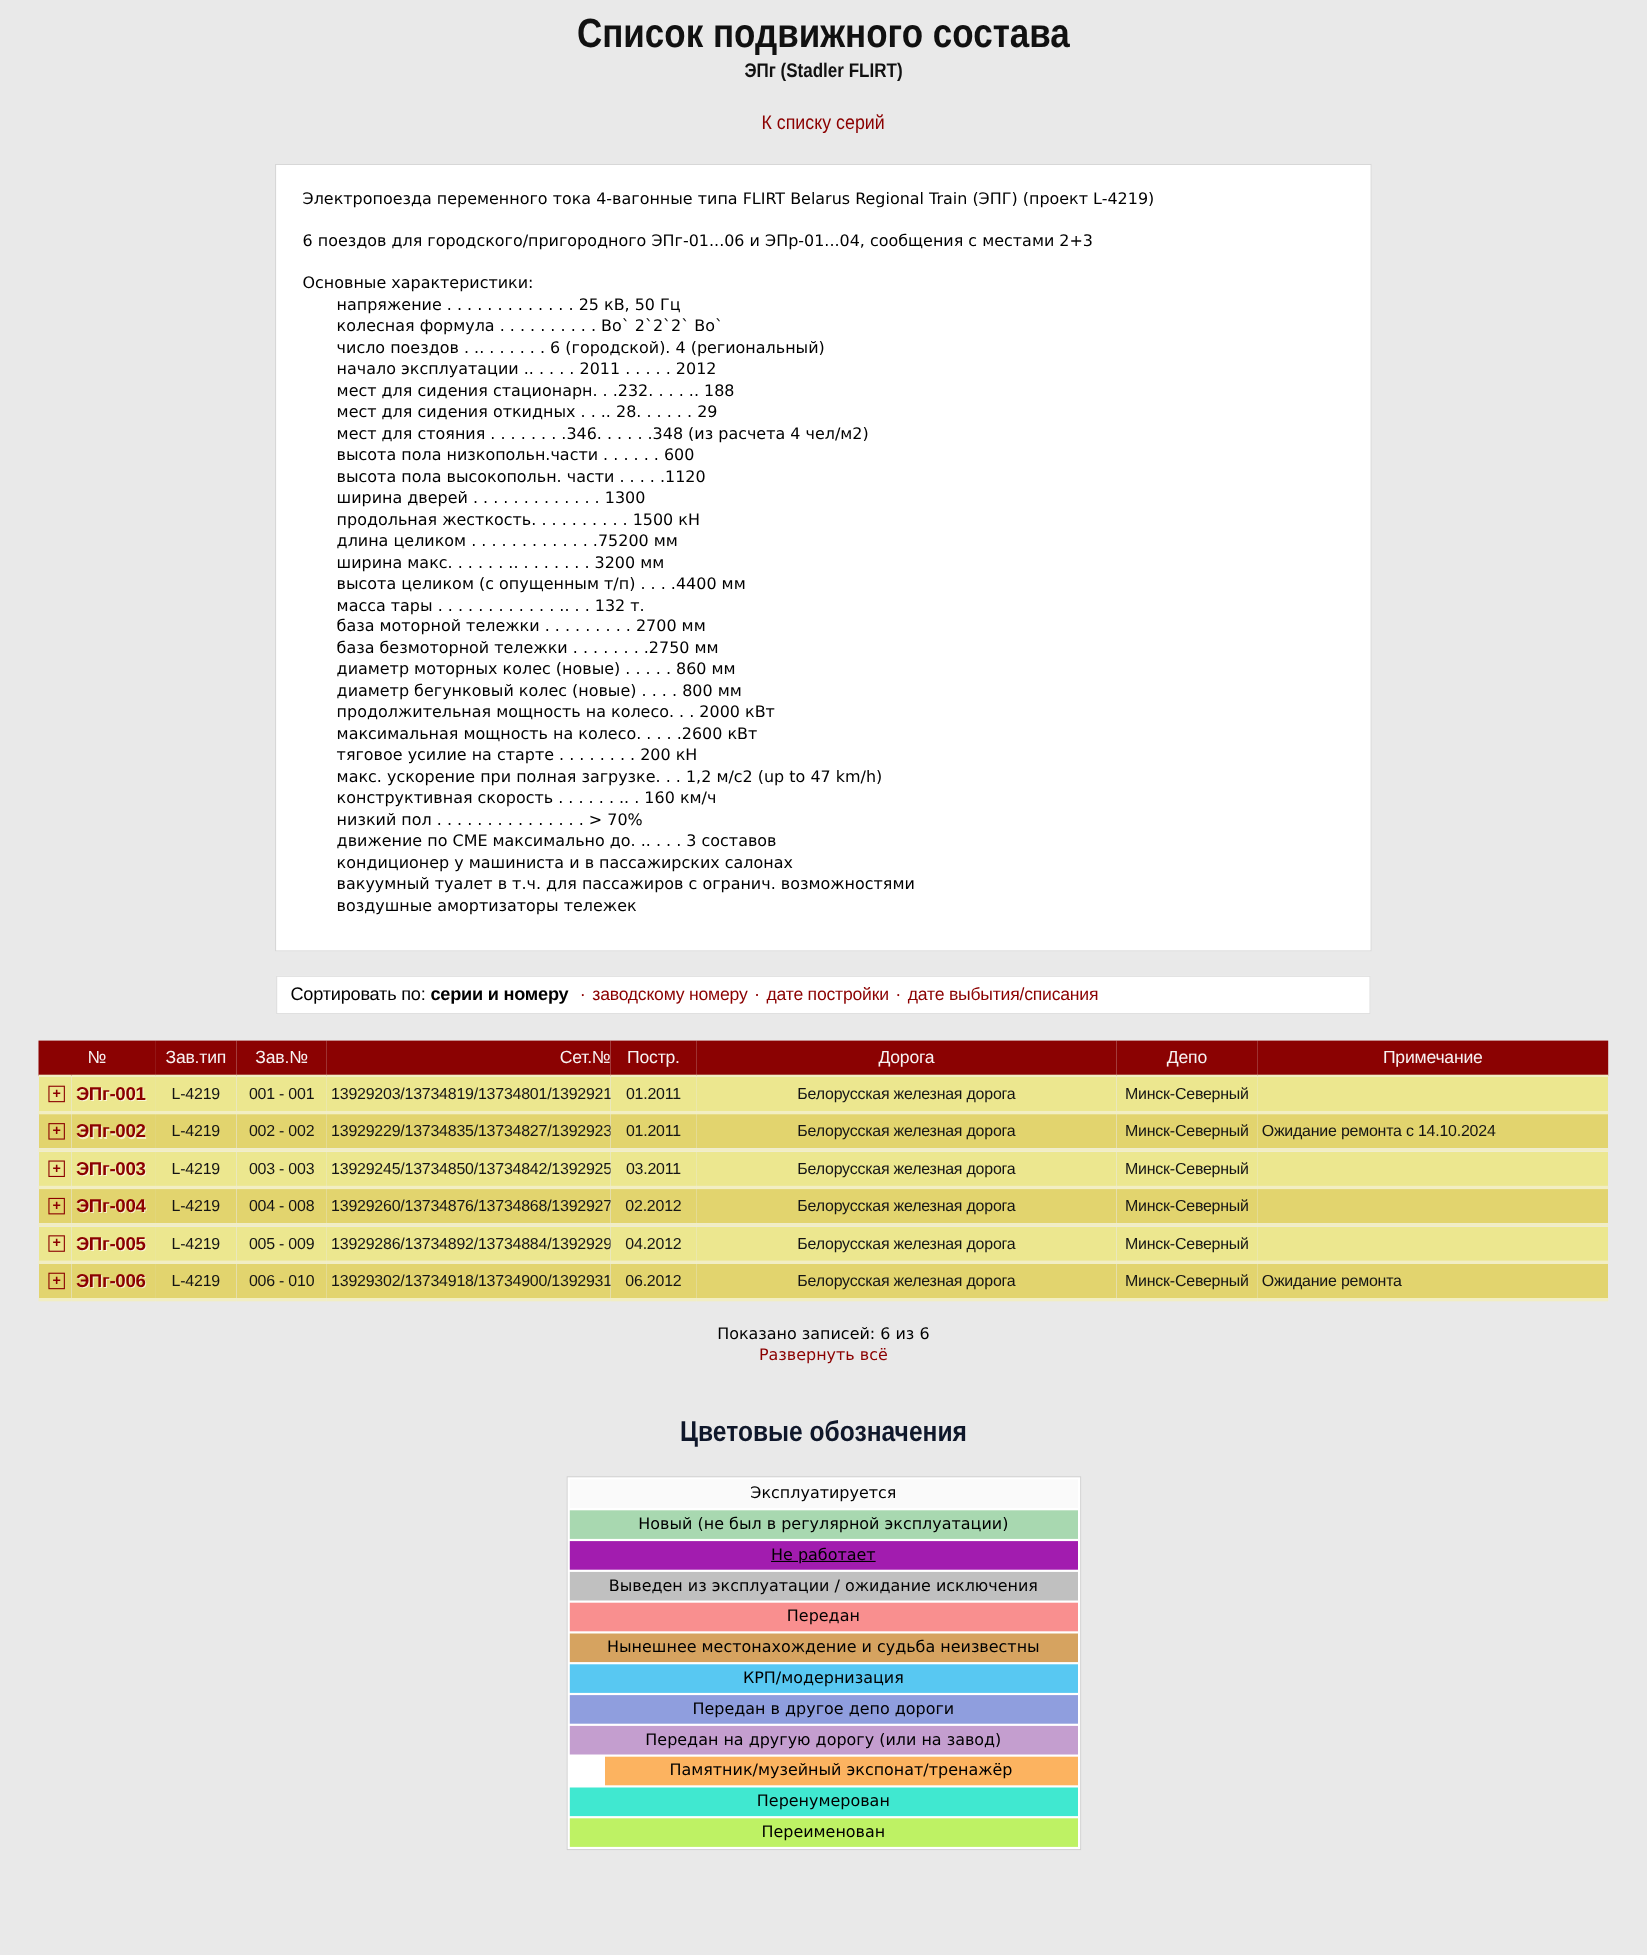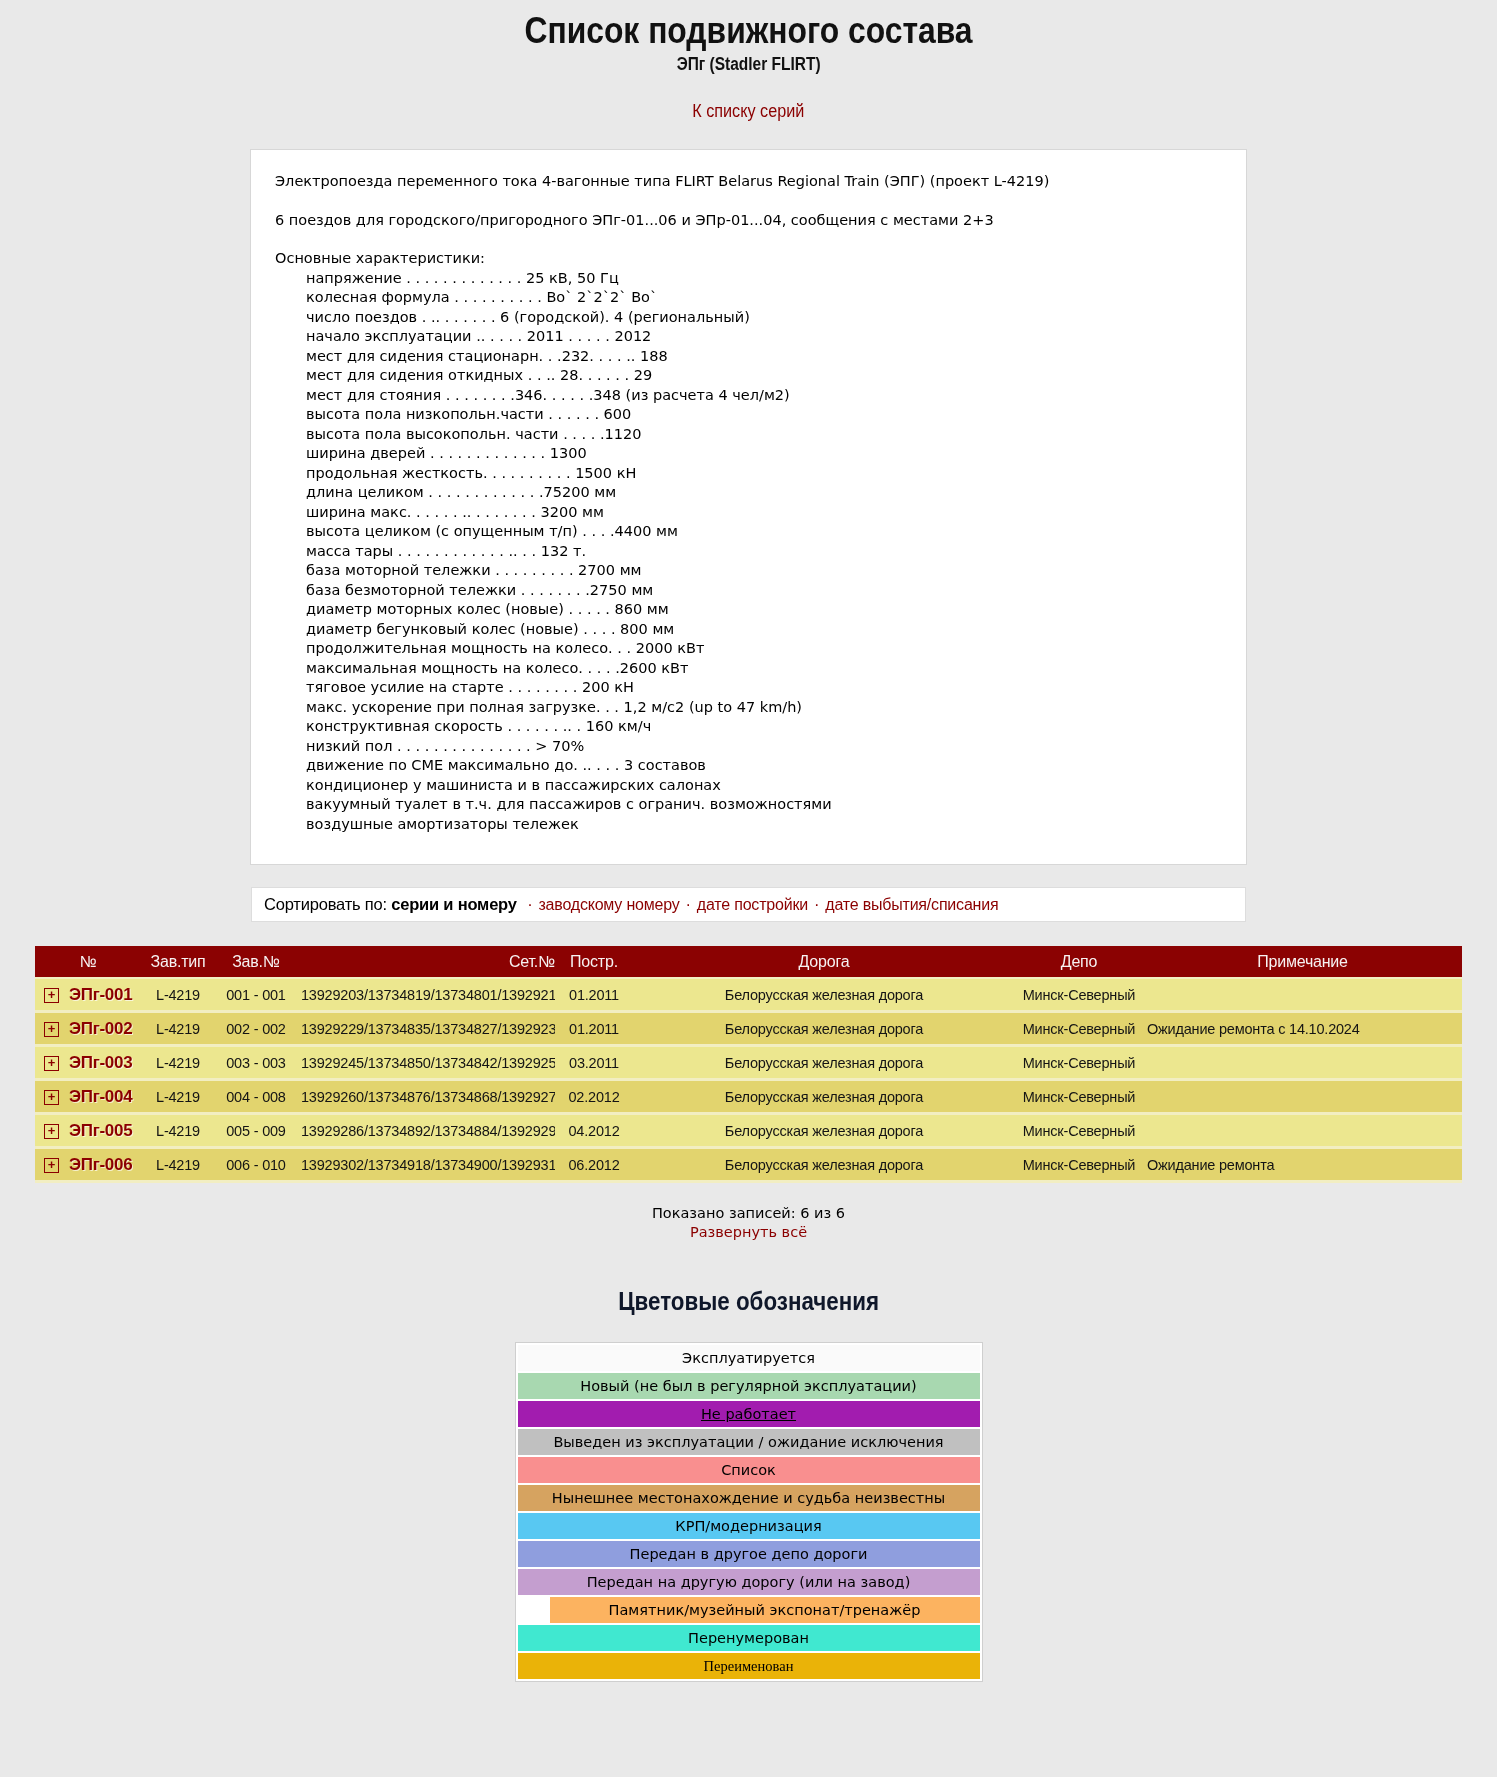--- a/index.html
+++ b/index.html
@@ -250,22 +250,22 @@
 
 <div class="center legend-title">
   <span class="condensed">Цветовые обозначения</span>
 </div>
 <div class="legend-box">
 
 <div class="legend-row" style="background: rgb(250, 250, 250);">Эксплуатируется</div>
     <div class="legend-row" style="background: rgb(168, 216, 176);">Новый (не был в регулярной эксплуатации)</div>
     <div class="legend-row" style="background: #a21caf; text-decoration: underline;">Не работает</div>
     <div class="legend-row" style="background: rgb(192, 192, 192);">Выведен из эксплуатации / ожидание исключения</div>
-    <div class="legend-row" style="background: rgb(249, 143, 143);">Список</div>
+    <div class="legend-row" style="background: rgb(249, 143, 143);">Передан</div>
     <div class="legend-row" style="background: rgb(214, 163, 96);">Нынешнее местонахождение и судьба неизвестны</div>
     <div class="legend-row" style="background: rgb(88, 200, 242);">КРП/модернизация</div>
     <div class="legend-row" style="background: rgb(143, 158, 222);">Передан в другое депо дороги</div>
     <div class="legend-row" style="background: rgb(196, 158, 207);">Передан на другую дорогу (или на завод)</div>
     <div class="legend-row" style="background: rgb(252, 179, 96); margin-left: 32px;">Памятник/музейный экспонат/тренажёр</div>
     <div class="legend-row" style="background: rgb(64, 232, 208);">Перенумерован</div>
-    <div class="legend-row" style="background: #eab308; font-family: Liberation Serif, serif;">Переименован</div>
+    <div class="legend-row" style="background: #bef264;">Переименован</div>
   </div>
 <div class="page-bottom-spacer"></div>
 
 </body></html>

